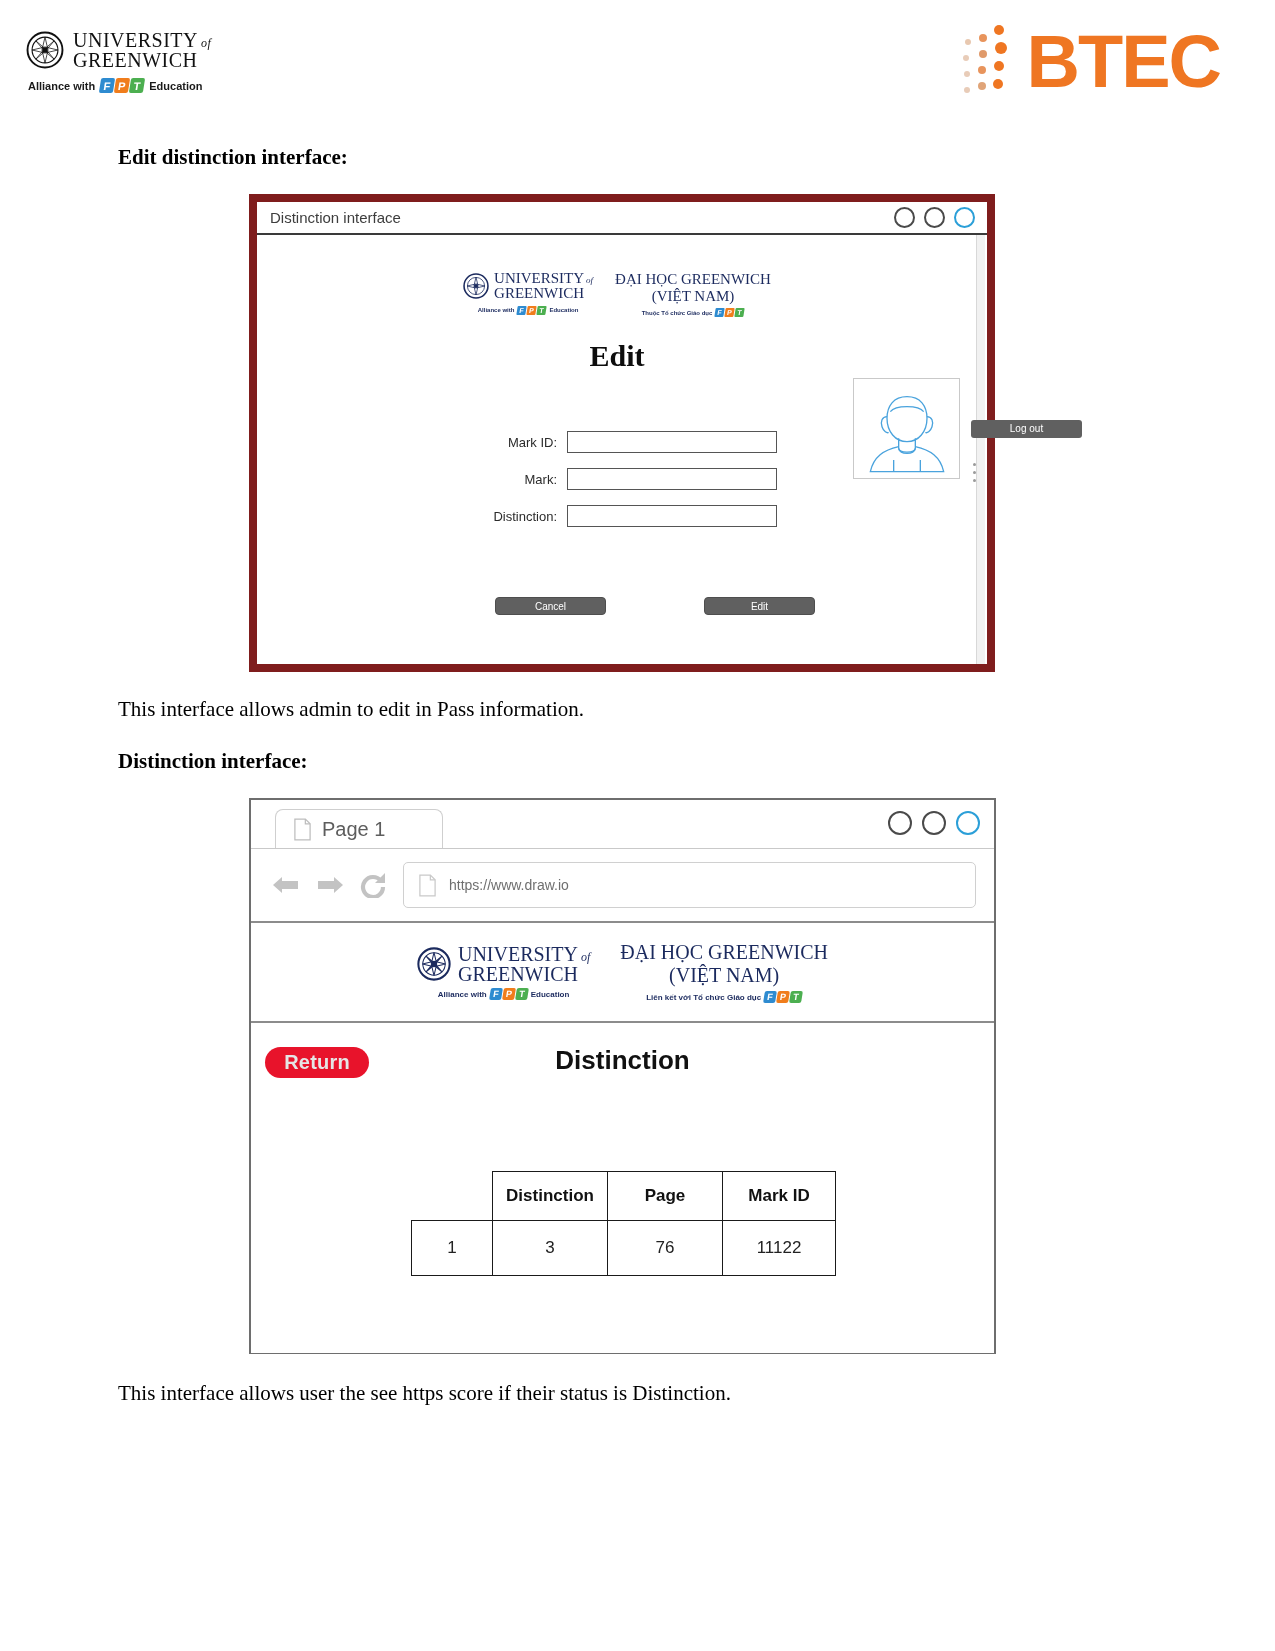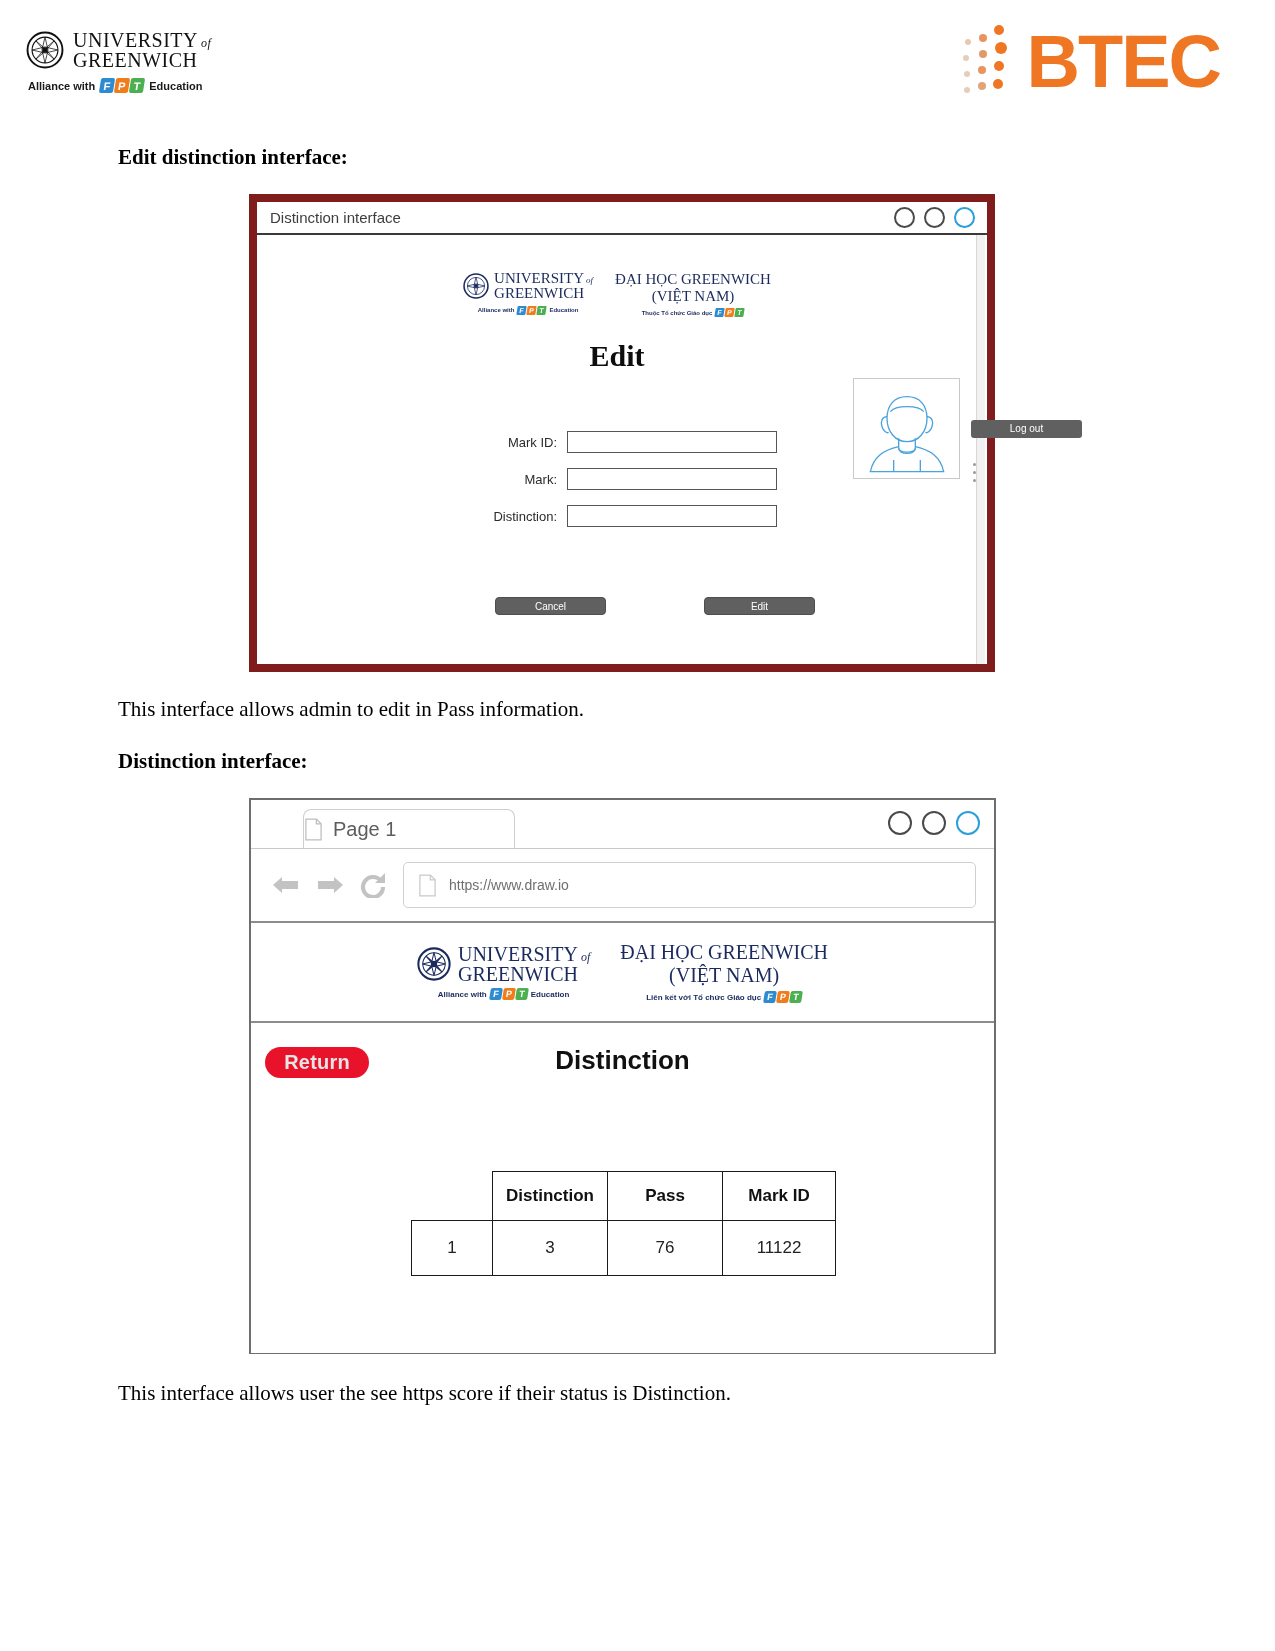--- a/index.html
+++ b/index.html
@@ -353,31 +353,32 @@
     box-sizing: border-box;
   }
   .brw-tabbar {
     height: 48px;
     position: relative;
     border-bottom: 1px solid #c9c9c9;
     background: #fff;
   }
   .brw-tab {
     position: absolute;
-    left: 52px;
+    left: 24px;
     top: 9px;
-    width: 212px;
+    width: 168px;
     height: 39px;
     border: 1px solid #cfcfcf;
     border-bottom: none;
     border-radius: 8px 8px 0 0;
     background: #fff;
     display: flex;
     align-items: center;
     gap: 10px;
+    padding-left: 17px;
     box-sizing: border-box;
   }
   .doc-ico { width: 19px; height: 23px; }
   .brw-tab-label {
     font-family: "Liberation Sans", sans-serif;
     font-size: 20px;
     color: #5d5d5d;
   }
   .brw-dots {
     position: absolute;
@@ -774,21 +775,21 @@
 
   <div class="brw-content">
     <div class="return-btn">Return</div>
     <div class="dist-head">Distinction</div>
 
     <table class="dtable">
       <tbody>
           <tr>
         <td class="blank-cell col-idx"></td>
         <td class="hdr col-dist">Distinction</td>
-        <td class="hdr col-mark">Pass</td>
+        <td class="hdr col-mark">Page</td>
         <td class="hdr col-id">Mark ID</td>
       </tr>
       <tr>
         <td class="cell col-idx">1</td>
         <td class="cell col-dist big3">3</td>
         <td class="cell col-mark">76</td>
         <td class="cell col-id">11122</td>
       </tr>
     </tbody>
       </table>

